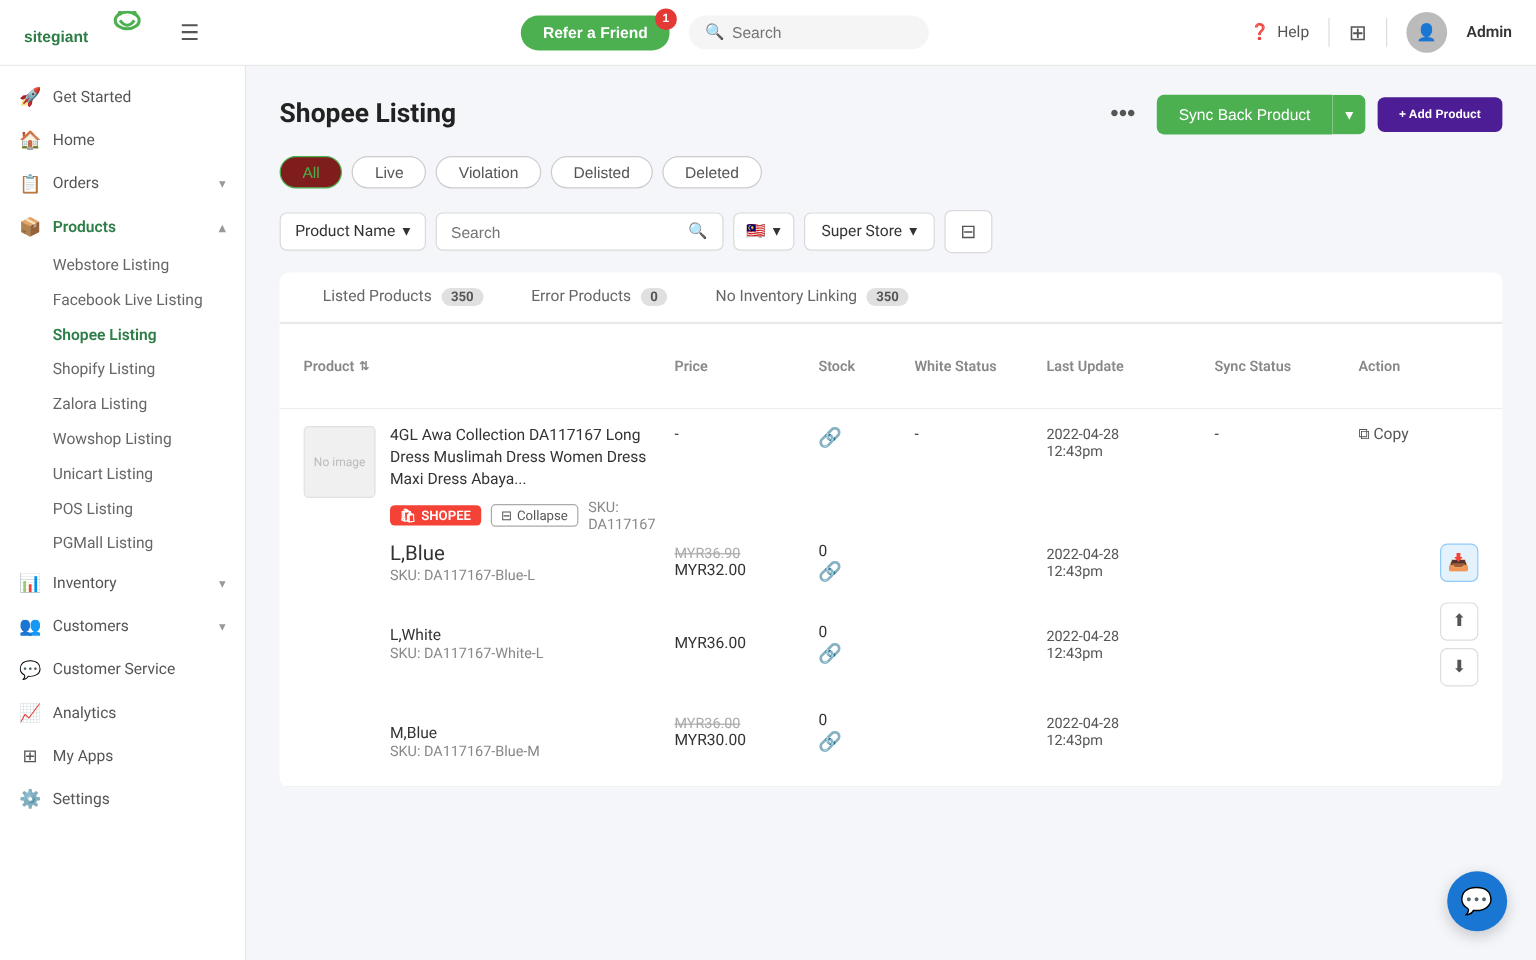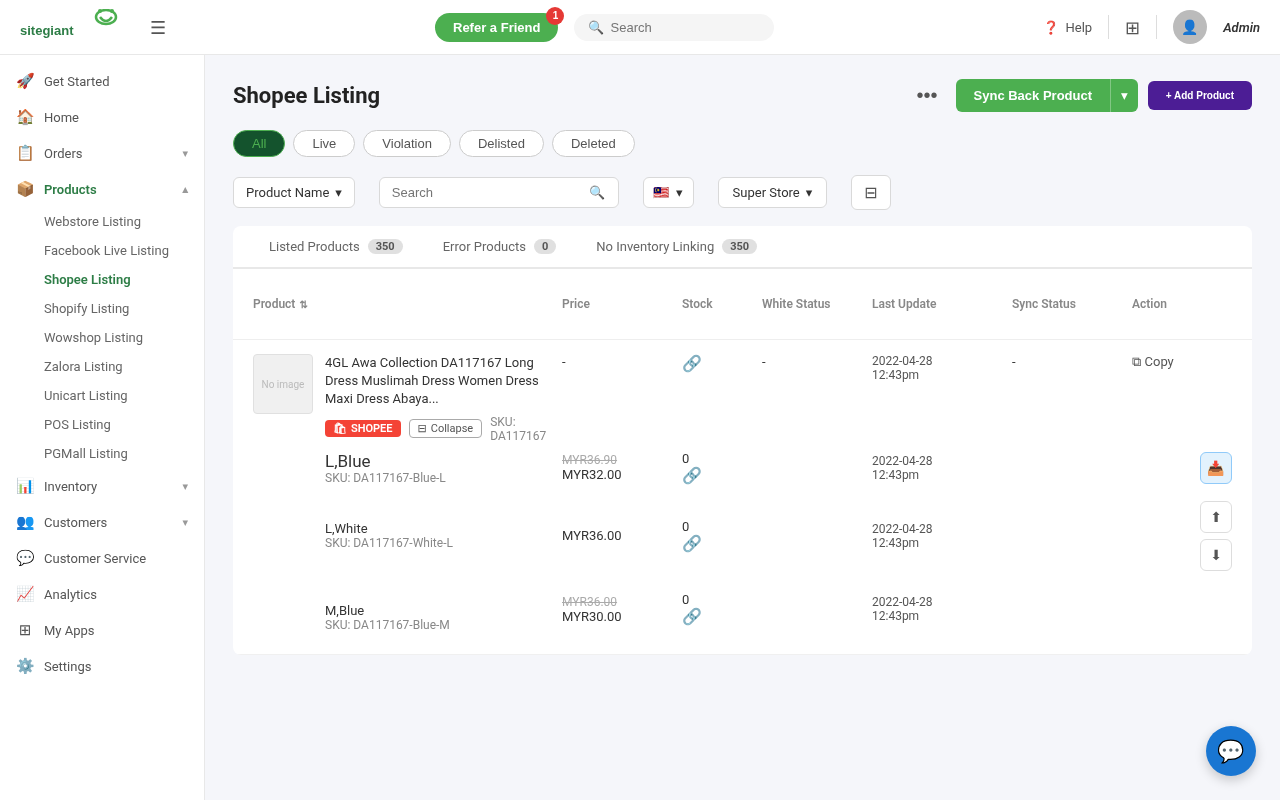--- a/index.html
+++ b/index.html
@@ -13,21 +13,21 @@
     .topbar-center { flex: 1; display: flex; justify-content: center; align-items: center; gap: 16px; }
     .refer-btn { background: #4caf50; color: white; border: none; border-radius: 20px; padding: 7px 18px; font-size: 13px; font-weight: 600; cursor: pointer; position: relative; }
     .refer-badge { position: absolute; top: -6px; right: -6px; background: #e53935; color: white; border-radius: 50%; width: 18px; height: 18px; font-size: 10px; display: flex; align-items: center; justify-content: center; font-weight: 700; }
     .search-bar { display: flex; align-items: center; background: #f5f5f5; border-radius: 20px; padding: 6px 14px; gap: 6px; min-width: 200px; }
     .search-bar input { border: none; background: transparent; outline: none; font-size: 13px; color: #555; width: 140px; }
     .topbar-right { display: flex; align-items: center; gap: 16px; }
     .help-btn { display: flex; align-items: center; gap: 6px; color: #555; cursor: pointer; font-size: 13px; }
     .divider-v { width: 1px; height: 24px; background: #ddd; }
     .icon-btn { color: #555; cursor: pointer; font-size: 18px; }
     .avatar { width: 34px; height: 34px; border-radius: 50%; background: #bbb; display: flex; align-items: center; justify-content: center; color: #fff; font-size: 14px; }
-    .admin-name { font-size: 13px; font-weight: 600; color: #333; cursor: pointer; font-style: italic; }
+    .admin-name { font-size: 13px; font-weight: 600; color: #333; cursor: pointer; }
 
     
     .layout { display: flex; flex: 1; overflow: hidden; }
 
     
     .sidebar { width: 205px; background: #fff; border-right: 1px solid #e8e8e8; overflow-y: auto; padding: 8px 0; flex-shrink: 0; }
     .sidebar-item { display: flex; align-items: center; gap: 10px; padding: 9px 16px; cursor: pointer; color: #555; font-size: 13px; position: relative; }
     .sidebar-item.active { color: #2d7d46; font-weight: 600; }
     .sidebar-item .icon { font-size: 15px; width: 18px; text-align: center; }
     .sidebar-item .arrow { margin-left: auto; font-size: 11px; color: #999; }
@@ -36,31 +36,31 @@
     .sidebar-sub-item.active { color: #2d7d46; font-weight: 600; }
 
     
     .main { flex: 1; overflow-y: auto; padding: 24px 28px; background: #f5f6fa; }
 
     
     .page-header { display: flex; align-items: center; justify-content: space-between; margin-bottom: 18px; }
     .page-title { font-size: 22px; font-weight: 700; color: #222; }
     .page-actions { display: flex; align-items: center; gap: 10px; }
     .more-btn { background: none; border: none; font-size: 20px; cursor: pointer; color: #555; padding: 4px 8px; border-radius: 4px; }
-    .sync-btn { background: #4caf50; color: white; border: none; border-radius: 6px 0 0 6px; padding: 9px 18px; font-size: 13px; font-weight: 700; cursor: pointer; }
+    .sync-btn { background: #4caf50; color: white; border: none; border-radius: 6px 0 0 6px; padding: 9px 18px; font-size: 13px; font-weight: 400; cursor: pointer; }
     .sync-dropdown { background: #4caf50; color: white; border: none; border-left: 1px solid rgba(255,255,255,0.3); border-radius: 0 6px 6px 0; padding: 9px 10px; cursor: pointer; }
     .add-btn { background: #4c1d95; color: white; border: none; border-radius: 6px; padding: 9px 18px; font-size: 10px; font-weight: 600; cursor: pointer; }
 
     
     .filter-tabs { display: flex; gap: 8px; margin-bottom: 18px; }
     .filter-tab { border: 1.5px solid #ccc; background: #fff; border-radius: 20px; padding: 5px 18px; font-size: 13px; cursor: pointer; color: #555; }
-    .filter-tab.active { border-color: #4caf50; color: #4caf50; background: #14532d; }
-
-    
-    .search-row { display: flex; align-items: center; gap: 24px; margin-bottom: 16px; }
+    .filter-tab.active { border-color: #4caf50; color: #4caf50; background: #7f1d1d; }
+
+    
+    .search-row { display: flex; align-items: center; gap: 8px; margin-bottom: 16px; }
     .search-select { display: flex; align-items: center; gap: 6px; border: 1px solid #d9d9d9; border-radius: 6px; padding: 7px 12px; background: #fff; cursor: pointer; font-size: 13px; color: #333; }
     .search-input-wrap { display: flex; align-items: center; border: 1px solid #d9d9d9; border-radius: 6px; padding: 7px 12px; background: #fff; gap: 6px; flex: 1; max-width: 240px; }
     .search-input-wrap input { border: none; outline: none; font-size: 13px; width: 100%; }
     .flag-select { display: flex; align-items: center; gap: 6px; border: 1px solid #d9d9d9; border-radius: 6px; padding: 7px 10px; background: #fff; cursor: pointer; font-size: 13px; }
     .store-select { display: flex; align-items: center; gap: 6px; border: 1px solid #d9d9d9; border-radius: 6px; padding: 7px 14px; background: #fff; cursor: pointer; font-size: 13px; }
     .filter-icon-btn { border: 1px solid #d9d9d9; border-radius: 6px; padding: 7px 12px; background: #fff; cursor: pointer; font-size: 16px; color: #555; }
 
     
     .product-tabs { display: flex; border-bottom: 2px solid #e8e8e8; background: #fff; border-radius: 8px 8px 0 0; padding: 0 16px; }
     .product-tab { padding: 13px 20px; cursor: pointer; font-size: 13px; color: #666; border-bottom: 2px solid transparent; margin-bottom: -2px; display: flex; align-items: center; gap: 8px; }
@@ -156,22 +156,22 @@
     <div class="sidebar-item active">
       <span class="icon">📦</span>
       <span>Products</span>
       <span class="arrow">▴</span>
     </div>
     <div class="sidebar-sub">
       <div class="sidebar-sub-item">Webstore Listing</div>
       <div class="sidebar-sub-item">Facebook Live Listing</div>
       <div class="sidebar-sub-item active">Shopee Listing</div>
       <div class="sidebar-sub-item">Shopify Listing</div>
+      <div class="sidebar-sub-item">Zalora Listing</div>
       <div class="sidebar-sub-item">Wowshop Listing</div>
-      <div class="sidebar-sub-item">Zalora Listing</div>
       <div class="sidebar-sub-item">Unicart Listing</div>
       <div class="sidebar-sub-item">POS Listing</div>
       <div class="sidebar-sub-item">PGMall Listing</div>
     </div>
     <div class="sidebar-item">
       <span class="icon">📊</span>
       <span>Inventory</span>
       <span class="arrow">▾</span>
     </div>
     <div class="sidebar-item">

